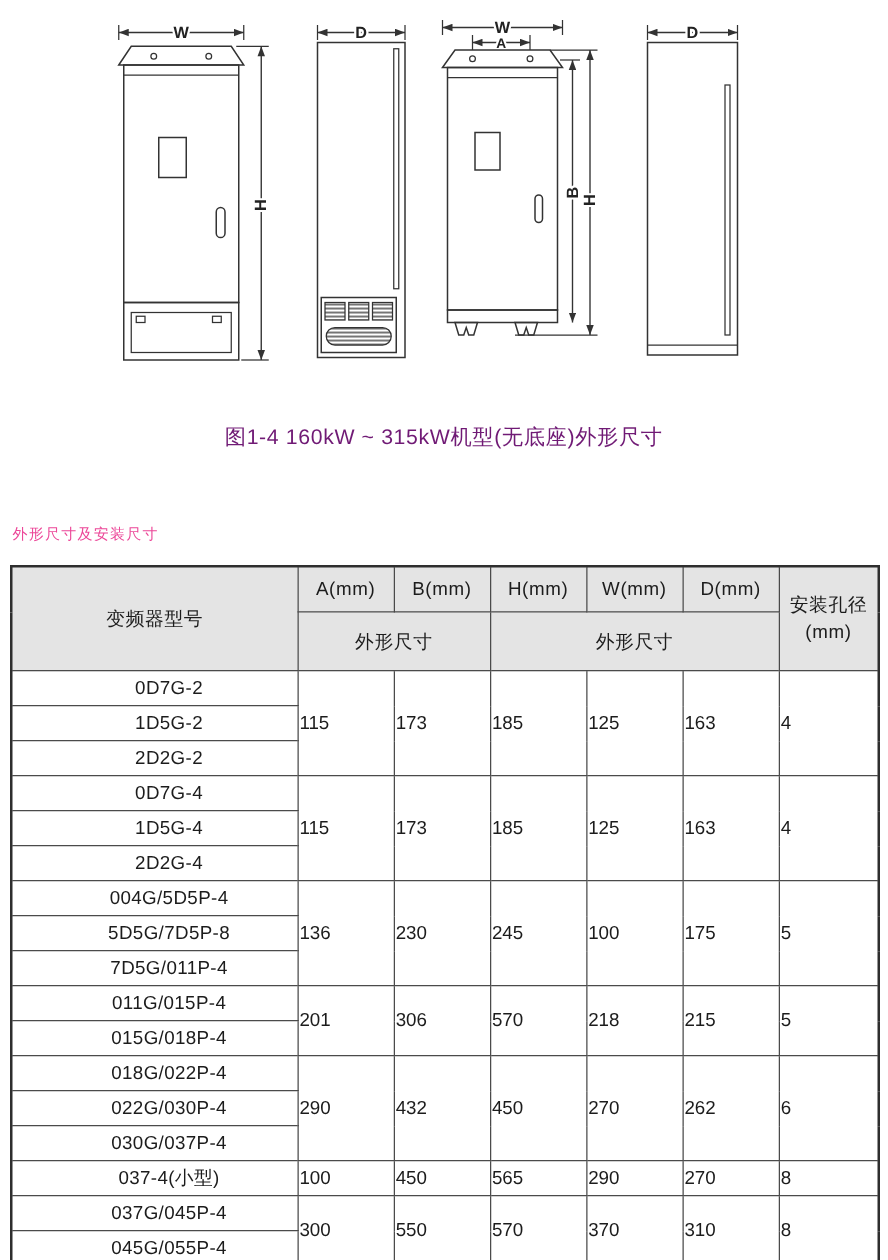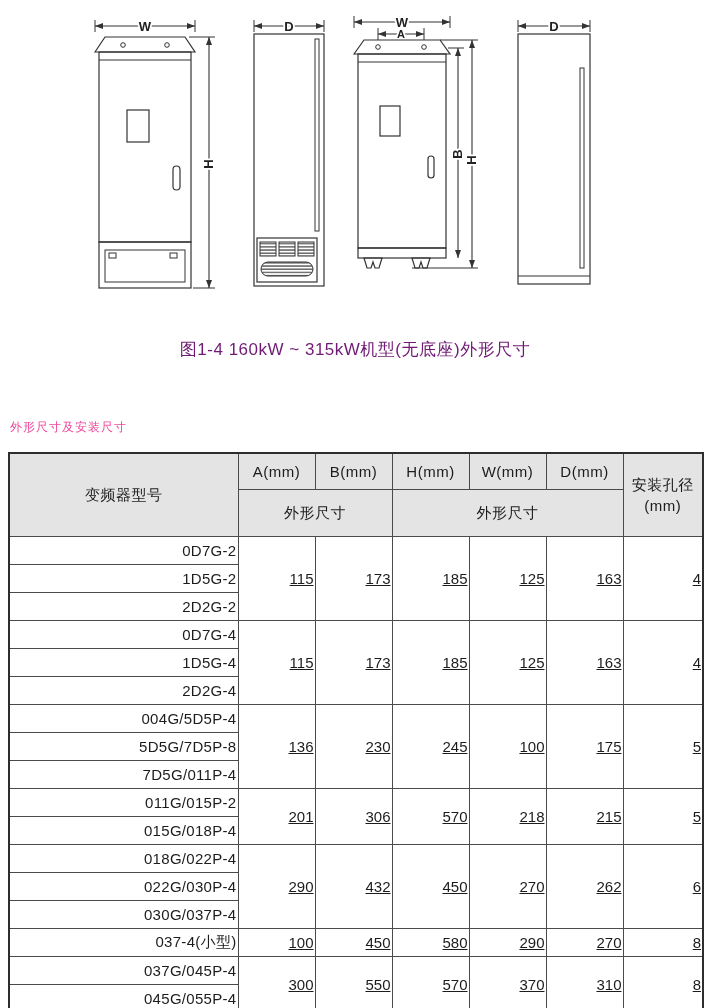--- a/index.html
+++ b/index.html
@@ -39,22 +39,22 @@
   }
   table.dims th, table.dims td { border:1px solid #4a4a4a; }
   table.dims thead th {
     background:#e4e4e4; font-weight:normal; font-size:15px;
     text-align:center; letter-spacing:0.5px;
   }
   tr.hrow1 th { height:33px; }
   tr.hrow2 th { height:44px; }
   th.hole-h { white-space:pre-line; line-height:1.4;margin-top:27px; }
   table.dims tbody td { height:25px; font-size:15px; }
-  td.model-cell { text-align:right; padding-left:24px; letter-spacing:0.3px; }
-  td.value-cell { text-align:right;text-decoration:underline; }
+  td.model-cell { text-align:center; padding-left:24px; letter-spacing:0.3px; }
+  td.value-cell { text-align:left; }
 </style>
 </head>
 <body>
 
 <svg width="0" height="0" style="position:absolute" aria-hidden="true">
   <defs>
     <marker id="aE" markerWidth="9" markerHeight="8" refX="8" refY="3" orient="auto" markerUnits="userSpaceOnUse">
       <path d="M0,0 L8,3 L0,6 Z" fill="#333"></path>
     </marker>
     <marker id="aS" markerWidth="9" markerHeight="8" refX="0" refY="3" orient="auto" markerUnits="userSpaceOnUse">
@@ -214,21 +214,21 @@
         <td class="value-cell" rowspan="3">175</td>
         <td class="value-cell" rowspan="3">5</td>
       </tr>
       <tr>
         <td class="model-cell">5D5G/7D5P-8</td>
       </tr>
       <tr>
         <td class="model-cell">7D5G/011P-4</td>
       </tr>
       <tr>
-        <td class="model-cell">011G/015P-2</td>
+        <td class="model-cell">011G/015P-4</td>
         <td class="value-cell" rowspan="2">201</td>
         <td class="value-cell" rowspan="2">306</td>
         <td class="value-cell" rowspan="2">570</td>
         <td class="value-cell" rowspan="2">218</td>
         <td class="value-cell" rowspan="2">215</td>
         <td class="value-cell" rowspan="2">5</td>
       </tr>
       <tr>
         <td class="model-cell">015G/018P-4</td>
       </tr>
@@ -244,21 +244,21 @@
       <tr>
         <td class="model-cell">022G/030P-4</td>
       </tr>
       <tr>
         <td class="model-cell">030G/037P-4</td>
       </tr>
       <tr>
         <td class="model-cell">037-4(小型)</td>
         <td class="value-cell" rowspan="1">100</td>
         <td class="value-cell" rowspan="1">450</td>
-        <td class="value-cell" rowspan="1">580</td>
+        <td class="value-cell" rowspan="1">565</td>
         <td class="value-cell" rowspan="1">290</td>
         <td class="value-cell" rowspan="1">270</td>
         <td class="value-cell" rowspan="1">8</td>
       </tr>
       <tr>
         <td class="model-cell">037G/045P-4</td>
         <td class="value-cell" rowspan="2">300</td>
         <td class="value-cell" rowspan="2">550</td>
         <td class="value-cell" rowspan="2">570</td>
         <td class="value-cell" rowspan="2">370</td>

